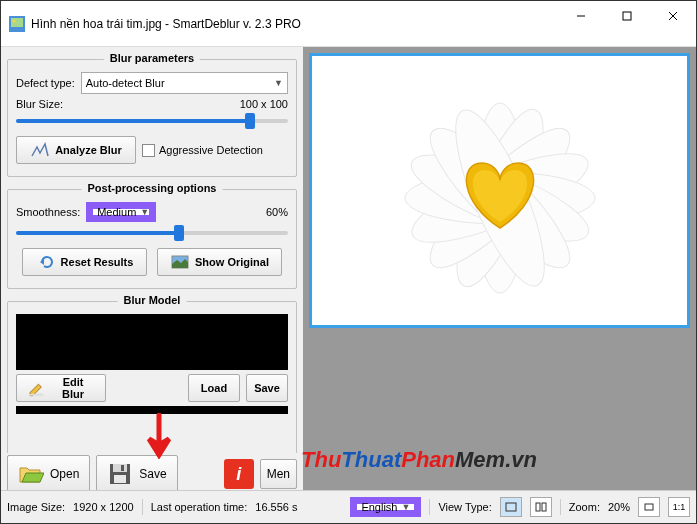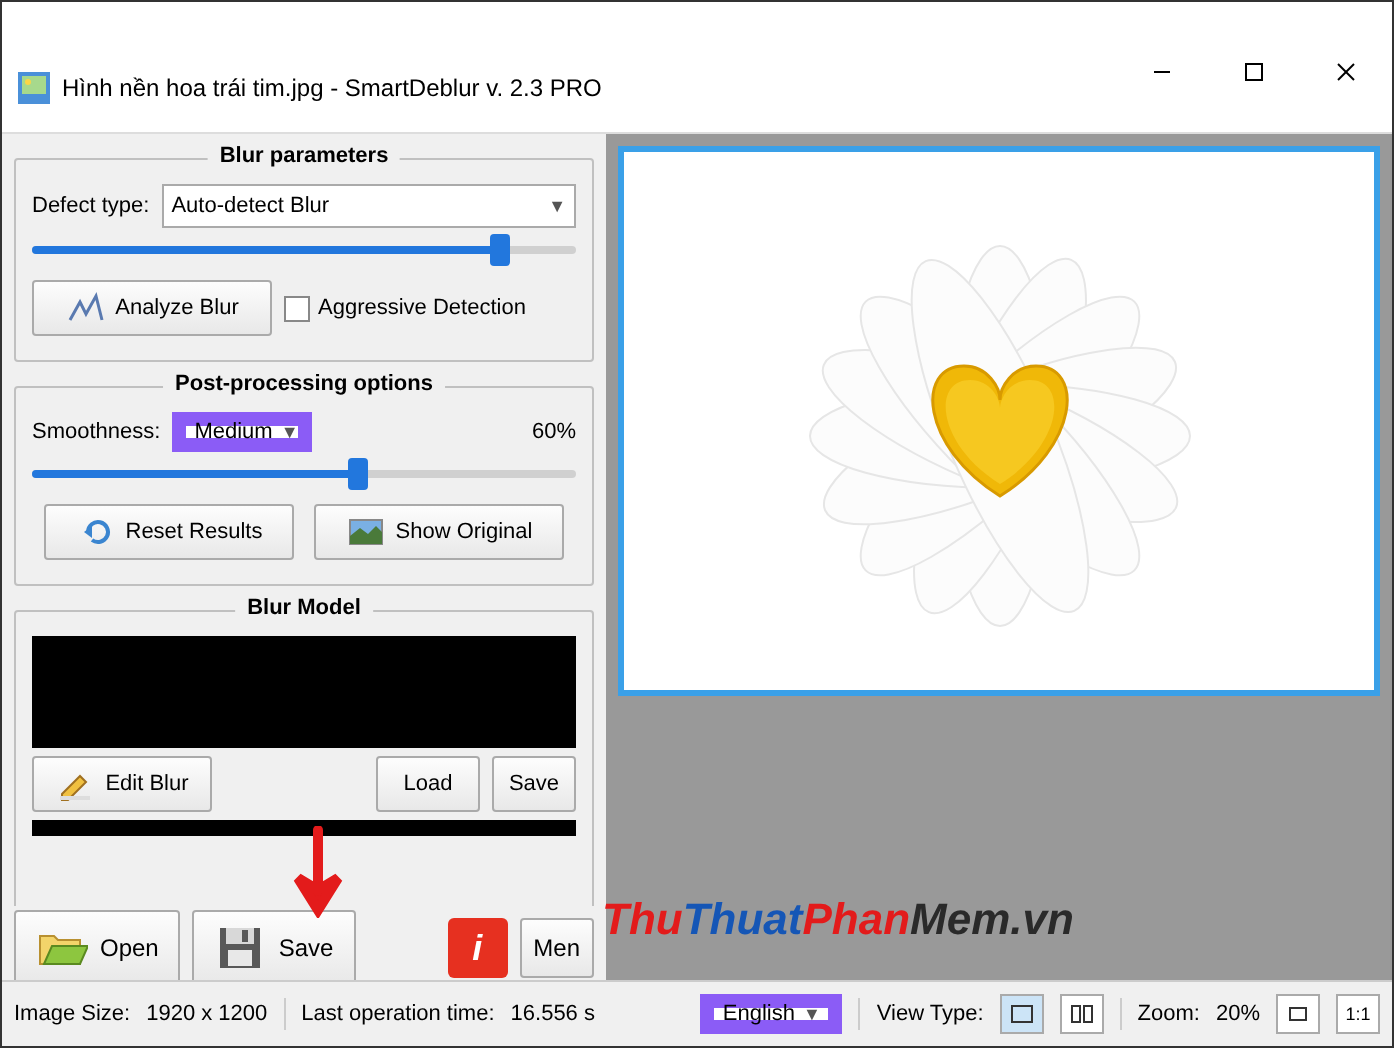--- a/index.html
+++ b/index.html
@@ -1,18 +1,18 @@
 <!DOCTYPE html>
 <html><head>
 <meta charset="utf-8">
 <style>
 * { box-sizing: border-box; margin: 0; padding: 0; font-family: 'Segoe UI', Tahoma, sans-serif; }
 body { background: #fff; width: 697px; height: 524px; overflow: hidden; border: 1px solid #333; position: relative; }
 
-.titlebar { height: 46px; background: #fff; display: flex; align-items: center; padding-left: 8px; border-bottom: 1px solid #ddd; margin-top: 20px; }
+.titlebar { height: 46px; background: #fff; display: flex; align-items: center; padding-left: 8px; border-bottom: 1px solid #ddd; }
 .titlebar-icon { width: 16px; height: 16px; margin-right: 6px; }
 .titlebar-text { font-size: 12px; color: #000; flex: 1; }
 .win-controls { display: flex; height: 100%; }
 .win-btn { width: 46px; height: 30px; display: flex; align-items: center; justify-content: center; cursor: pointer; }
 
 .main-area { display: flex; height: 462px; }
 .left-panel { width: 302px; padding: 6px; background: #f0f0f0; display: flex; flex-direction: column; gap: 6px; }
 .right-panel { flex: 1; background: #999; position: relative; }
 
 .groupbox { border: 1px solid #c0c0c0; border-radius: 2px; padding: 8px 8px 8px 8px; position: relative; background: #f0f0f0; margin-top: 6px; }
@@ -23,21 +23,21 @@
 
 .combo { flex: 1; height: 22px; border: 1px solid #aaa; background: #fff; font-size: 11px; padding: 2px 4px; display: flex; align-items: center; justify-content: space-between; cursor: pointer; }
 .combo-arrow { font-size: 9px; color: #555; }
 
 .slider-row { display: flex; align-items: center; justify-content: space-between; font-size: 11px; }
 .slider-track { position: relative; height: 14px; margin: 4px 0 8px 0; }
 .slider-bar { position: absolute; left: 0; right: 0; top: 5px; height: 4px; background: #d0d0d0; border-radius: 2px; }
 .slider-fill { position: absolute; left: 0; top: 5px; height: 4px; background: #2277dd; border-radius: 2px; }
 .slider-thumb { position: absolute; width: 10px; height: 16px; background: #2277dd; border-radius: 2px; top: -1px; transform: translateX(-50%); cursor: pointer; }
 
-.btn { height: 28px; border: 1px solid #aaa; background: linear-gradient(#fdfdfd,#e8e8e8); font-size: 11px; display: inline-flex; align-items: center; justify-content: center; gap: 5px; padding: 0 10px; cursor: pointer; border-radius: 2px; }
+.btn { height: 28px; border: 1px solid #aaa; background: linear-gradient(#fdfdfd,#e8e8e8); font-size: 11px; display: inline-flex; align-items: center; justify-content: center; gap: 5px; padding: 0 10px; cursor: pointer; border-radius: 2px; font-weight: bold; }
 
 .checkbox { display: flex; align-items: center; gap: 4px; font-size: 11px; cursor: pointer; }
 .checkbox-box { width: 13px; height: 13px; border: 1px solid #888; background: #fff; }
 
 .blur-model-preview { background: #000; height: 56px; margin: 4px 0; position: relative; }
 .blur-model-preview2 { background: #000; height: 8px; margin-top: 4px; }
 
 .bottom-buttons { display: flex; gap: 6px; padding: 2px 6px 4px 6px; background: #f0f0f0; align-items: center; }
 .big-btn { height: 38px; border: 1px solid #aaa; background: linear-gradient(#fdfdfd,#e8e8e8); display: flex; align-items: center; gap: 6px; padding: 0 10px; font-size: 12px; cursor: pointer; border-radius: 2px; }
 .info-btn { width: 30px; height: 30px; background: #e63020; color: #fff; font-weight: bold; font-style: italic; font-family: Georgia,serif; font-size: 18px; display: flex; align-items: center; justify-content: center; border-radius: 3px; }
@@ -98,20 +98,24 @@
 
     <div class="groupbox">
       <span class="groupbox-title">Blur parameters</span>
       <div class="row">
         <span class="label">Defect type:</span>
         <div class="combo">
           <span>Auto-detect Blur</span>
           <span class="combo-arrow">▼</span>
         </div>
       </div>
+      <div class="slider-row">
+        <span class="label">Blur Size:</span>
+        <span class="label">100 x 100</span>
+      </div>
       <div class="slider-track">
         <div class="slider-bar"></div>
         <div class="slider-fill" style="width:86%"></div>
         <div class="slider-thumb" style="left:86%"></div>
       </div>
       <div class="row">
         <button class="btn" style="width:120px">
           <svg class="icon" viewBox="0 0 20 20">
               <path d="M2 16 L7 7 L10 13 L15 4 L18 16" fill="none" stroke="#5a7ab0" stroke-width="1.5"></path>
             </svg>

